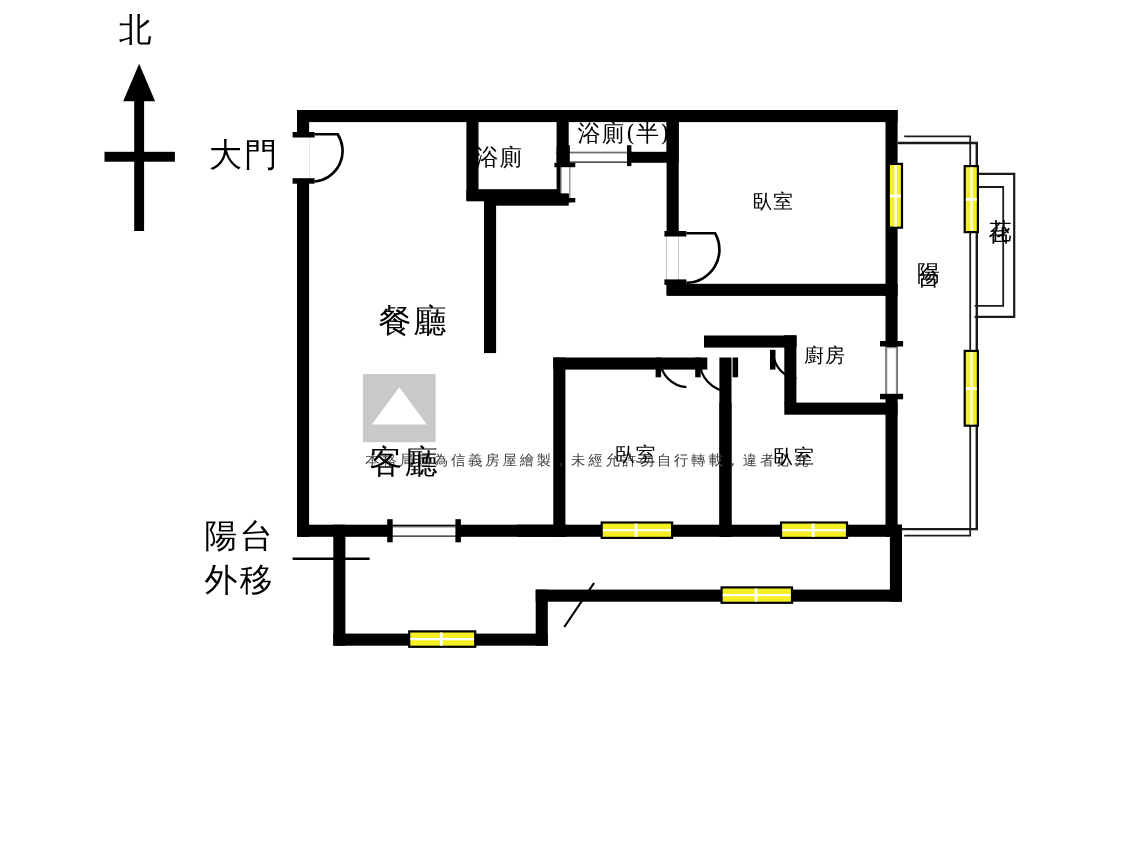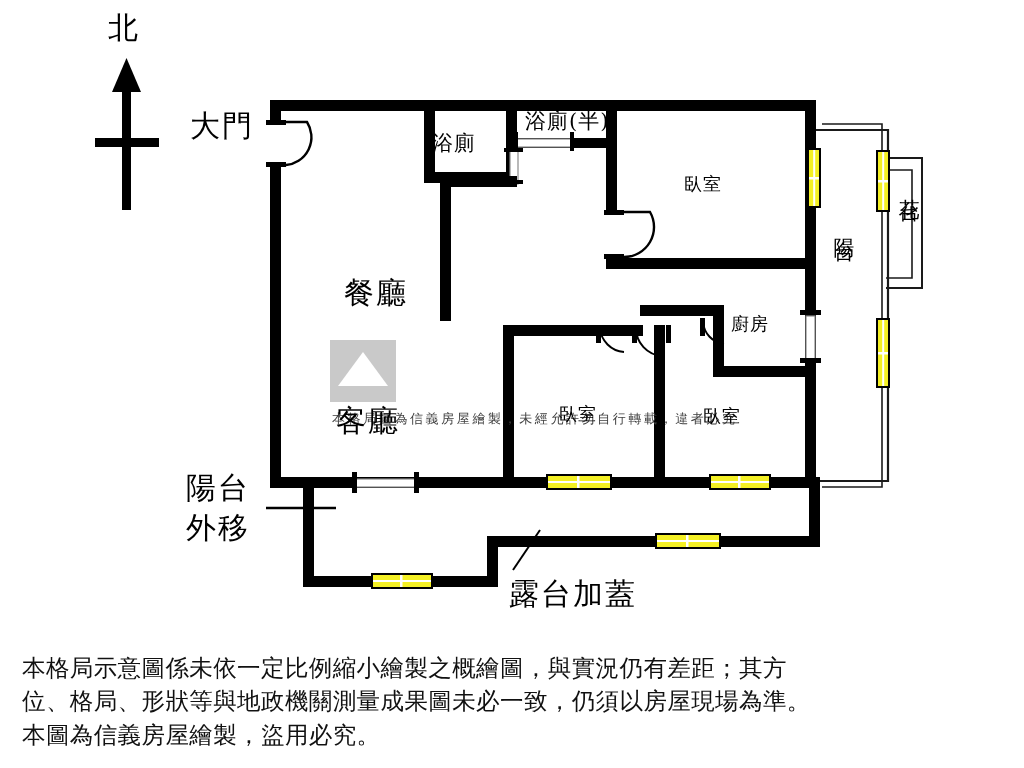--- a/index.html
+++ b/index.html
@@ -298,37 +298,31 @@
       <line x1="513" y1="570" x2="540" y2="530" stroke="#000" stroke-width="2"></line>
     </g>
 
   </svg>
 
   <div class="wm-mark"></div>
   <div class="wm-text">本格局圖為信義房屋繪製，未經允許勿自行轉載，違者必究</div>
 
   <div class="lbl lbl-big" style="left:108px; top:12px;">北</div>
 
-  <div class="lbl lbl-big" style="left:190px; top:110px;">大門</div>
+  <div class="lbl lbl-big" style="left:190px; top:126px;">大門</div>
 
   <div class="lbl lbl-room-sm" style="left:432px; top:132px;text-align:center;">浴廁</div>
   <div class="lbl lbl-room-sm" style="left:525px; top:110px;">浴廁(半)</div>
   <div class="lbl lbl-room" style="left:684px; top:175px;">臥室</div>
   <div class="lbl lbl-big" style="left:344px; top:277px;">餐廳</div>
   <div class="lbl lbl-big" style="left:336px; top:405px;">客廳</div>
   <div class="lbl lbl-room" style="left:731px; top:303px;margin-top:12px;">廚房</div>
   <div class="lbl lbl-room" style="left:559px; top:405px;">臥室</div>
   <div class="lbl lbl-room" style="left:703px; top:407px;">臥室</div>
 
   <div class="lbl lbl-vert lbl-room-sm" style="left:833px; top:222px;">陽台</div>
   <div class="lbl lbl-vert lbl-room-sm" style="left:898px; top:182px;">花台</div>
 
   <div class="lbl lbl-big" style="left:186px; top:472px;">陽台</div>
   <div class="lbl lbl-big" style="left:186px; top:512px;">外移</div>
-  <div class="lbl lbl-big" style="left:509px; top:578px;">露台加蓋</div>
-
-  <div class="disclaimer">
-    <div>本格局示意圖係未依一定比例縮小繪製之概繪圖，與實況仍有差距；其方</div>
-    <div>位、格局、形狀等與地政機關測量成果圖未必一致，仍須以房屋現場為準。</div>
-    <div>本圖為信義房屋繪製，盜用必究。</div>
-  </div>
+
 
 </div>
 
 </body></html>

